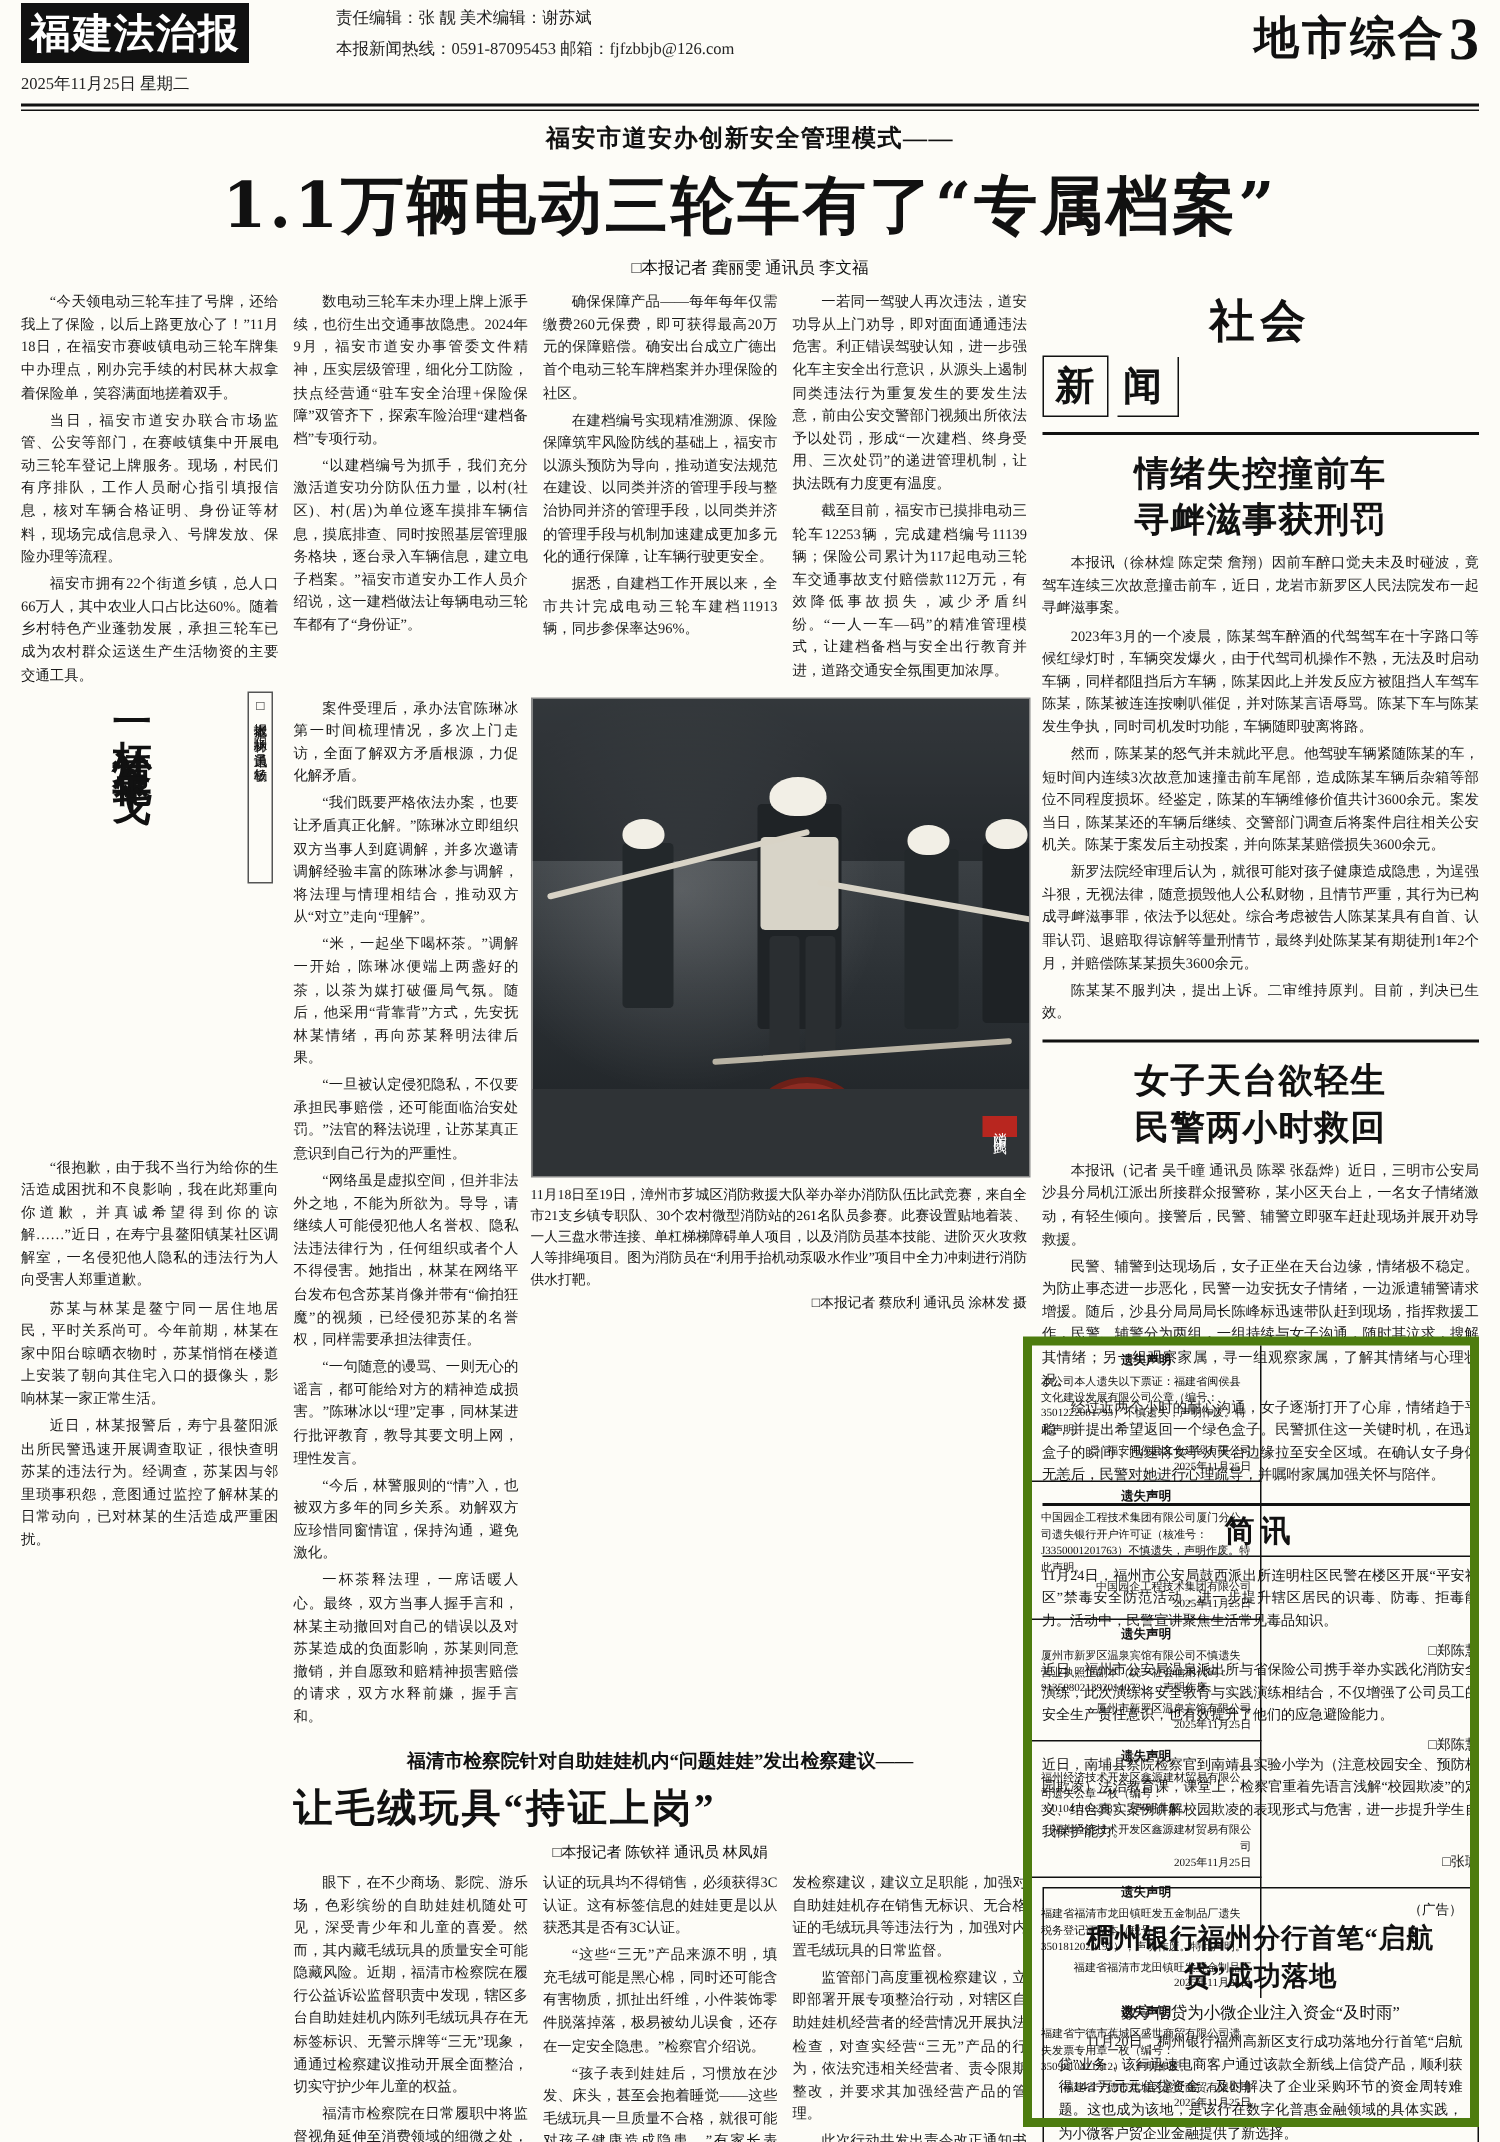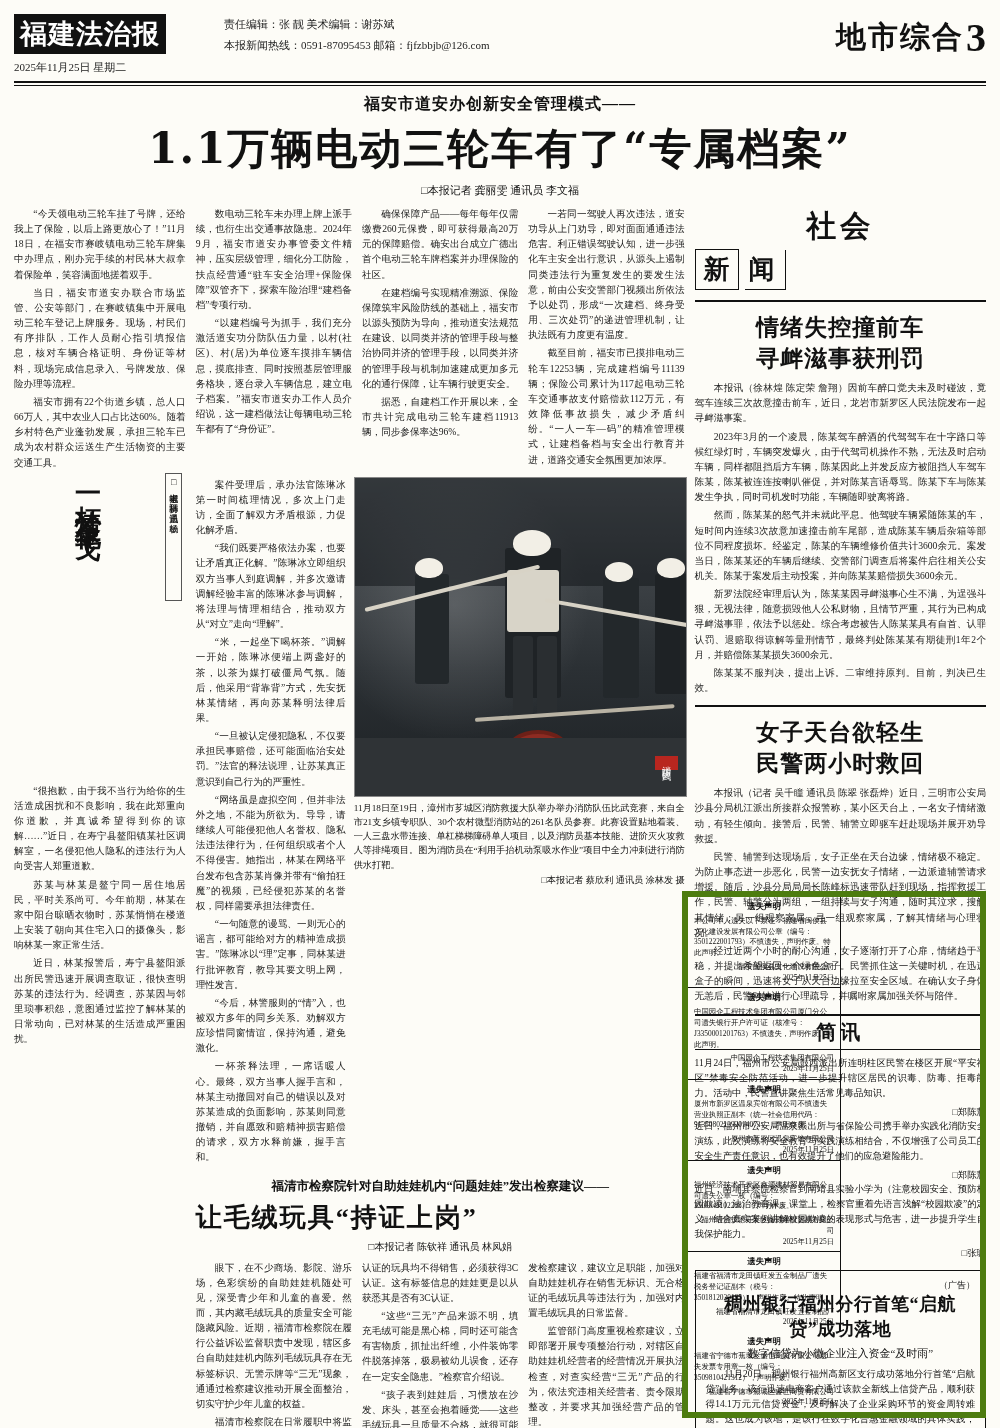--- a/index.html
+++ b/index.html
@@ -6,21 +6,21 @@
   body{
     width:1000px;height:1428px;
     background:#fdfcf7;
     font-family:"Liberation Serif", serif;
     color:#111;
     overflow:hidden;
   }
   .page{position:relative;width:1000px;height:1428px;box-sizing:border-box;padding:0 14px;}
 
   
-  .masthead{display:flex;align-items:flex-start;justify-content:space-between;padding-top:14px;}
+  .masthead{display:flex;align-items:flex-start;justify-content:space-between;padding-top:2px;}
   .mh-left{width:210px;}
   .paper-name{
     font-family:"DejaVu Serif",serif;
     font-weight:bold;font-size:27px;letter-spacing:1px;color:#111;
     background:#111;color:#fff;padding:2px 6px;display:inline-block;
   }
   .mh-date{font-size:11px;margin-top:6px;color:#222;}
   .mh-center{flex:1;text-align:left;padding-right:18px;font-size:11px;line-height:1.9;color:#222;}
   .mh-center .row{border-bottom:none;}
   .mh-right{width:230px;text-align:right;}
@@ -237,21 +237,21 @@
       </div>
 
       <div class="hr-bold"></div>
 
       <div class="r-head" style="white-space:pre-line;">情绪失控撞前车
 寻衅滋事获刑罚</div>
       <div class="txt">
         <p class="r-byline">本报讯（徐林煌 陈定荣 詹翔）因前车醉口觉夫未及时碰波，竟驾车连续三次故意撞击前车，近日，龙岩市新罗区人民法院发布一起寻衅滋事案。</p>
         <p>2023年3月的一个凌晨，陈某驾车醉酒的代驾驾车在十字路口等候红绿灯时，车辆突发爆火，由于代驾司机操作不熟，无法及时启动车辆，同样都阻挡后方车辆，陈某因此上并发反应方被阻挡人车驾车陈某，陈某被连连按喇叭催促，并对陈某言语辱骂。陈某下车与陈某发生争执，同时司机发时功能，车辆随即驶离将路。</p>
         <p>然而，陈某某的怒气并未就此平息。他驾驶车辆紧随陈某的车，短时间内连续3次故意加速撞击前车尾部，造成陈某车辆后杂箱等部位不同程度损坏。经鉴定，陈某的车辆维修价值共计3600余元。案发当日，陈某某还的车辆后继续、交警部门调查后将案件启往相关公安机关。陈某于案发后主动投案，并向陈某某赔偿损失3600余元。</p>
-        <p>新罗法院经审理后认为，陈某某因寻衅滋事心生不满，为逞强斗狠，无视法律，随意损毁他人公私财物，且情节严重，其行为已构成寻衅滋事罪，依法予以惩处。综合考虑被告人陈某某具有自首、认罪认罚、退赔取得谅解等量刑情节，最终判处陈某某有期徒刑1年2个月，并赔偿陈某某损失3600余元。</p>
+        <p>新罗法院经审理后认为，就很可能对孩子健康造成隐患，为逞强斗狠，无视法律，随意损毁他人公私财物，且情节严重，其行为已构成寻衅滋事罪，依法予以惩处。综合考虑被告人陈某某具有自首、认罪认罚、退赔取得谅解等量刑情节，最终判处陈某某有期徒刑1年2个月，并赔偿陈某某损失3600余元。</p>
         <p>陈某某不服判决，提出上诉。二审维持原判。目前，判决已生效。</p>
       </div>
 
       <div class="hr-bold"></div>
 
       <div class="r-head" style="white-space:pre-line;">女子天台欲轻生
 民警两小时救回</div>
       <div class="txt">
         <p class="r-byline">本报讯（记者 吴千瞳 通讯员 陈翠 张磊烨）近日，三明市公安局沙县分局机江派出所接群众报警称，某小区天台上，一名女子情绪激动，有轻生倾向。接警后，民警、辅警立即驱车赶赴现场并展开劝导救援。</p>
         <p>民警、辅警到达现场后，女子正坐在天台边缘，情绪极不稳定。为防止事态进一步恶化，民警一边安抚女子情绪，一边派遣辅警请求增援。随后，沙县分局局局长陈峰标迅速带队赶到现场，指挥救援工作，民警、辅警分为两组，一组持续与女子沟通，随时其泣求，搜解其情绪；另一组观察家属，寻一组观察家属，了解其情绪与心理状况。</p>

